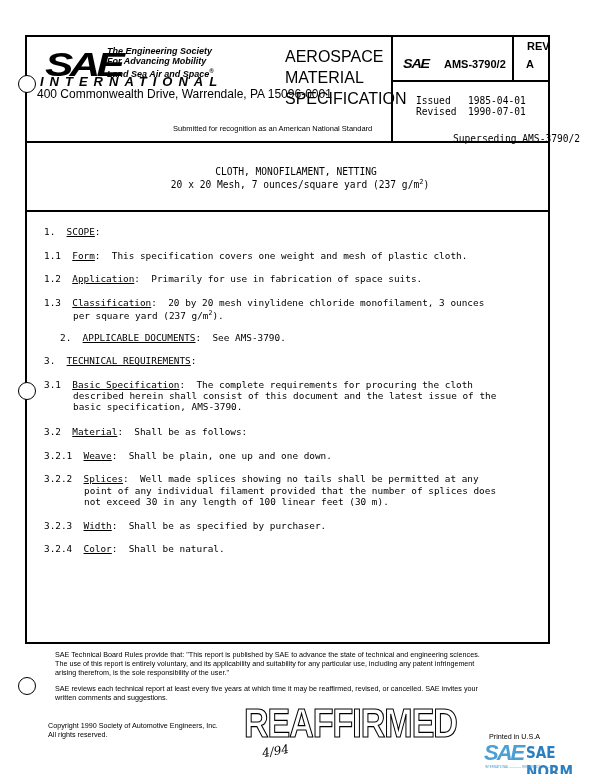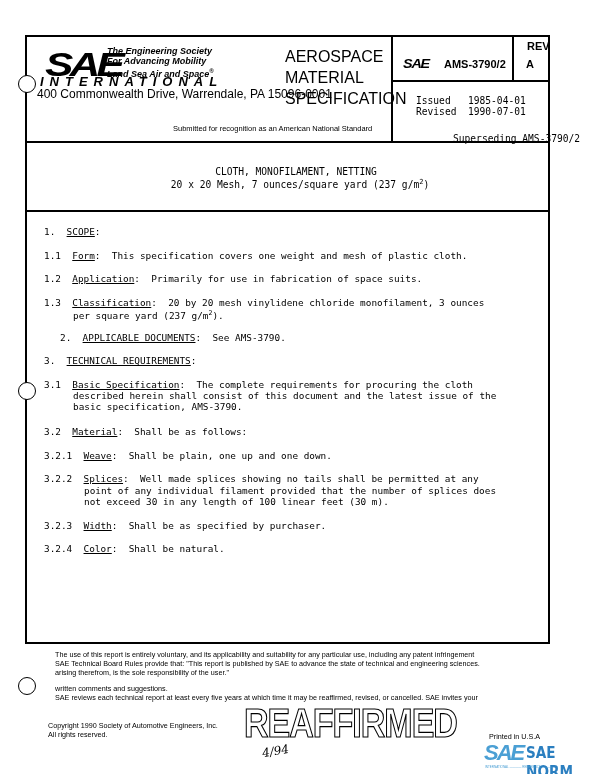--- a/index.html
+++ b/index.html
@@ -94,27 +94,27 @@
 
 <div class="abs body-text" style="left:44px; top:473px;"><span>3.2.2</span>  <span class="u">Splices</span><span>:  Well made splices showing no tails shall be permitted at any</span></div>
 <div class="abs body-text" style="left:84px; top:485px;">point of any individual filament provided that the number of splices does</div>
 <div class="abs body-text" style="left:84px; top:496px;">not exceed 30 in any length of 100 linear feet (30 m).</div>
 
 <div class="abs body-text" style="left:44px; top:520px;"><span>3.2.3</span>  <span class="u">Width</span><span>:  Shall be as specified by purchaser.</span></div>
 
 <div class="abs body-text" style="left:44px; top:543px;"><span>3.2.4</span>  <span class="u">Color</span><span>:  Shall be natural.</span></div>
 
 <div class="abs footer-text" style="left:55px; top:650px;">
+  <div>SAE Technical Board Rules provide that: "This report is published by SAE to advance the state of technical and engineering sciences.</div>
   <div>The use of this report is entirely voluntary, and its applicability and suitability for any particular use, including any patent infringement</div>
-  <div>SAE Technical Board Rules provide that: "This report is published by SAE to advance the state of technical and engineering sciences.</div>
   <div>arising therefrom, is the sole responsibility of the user."</div>
 </div>
 <div class="abs footer-text" style="left:55px; top:684px;">
+  <div>SAE reviews each technical report at least every five years at which time it may be reaffirmed, revised, or cancelled. SAE invites your</div>
   <div>written comments and suggestions.</div>
-  <div>SAE reviews each technical report at least every five years at which time it may be reaffirmed, revised, or cancelled. SAE invites your</div>
 </div>
 <div class="abs footer-text" style="left:24px; top:721px;margin-left:24px;">
   <div>Copyright 1990 Society of Automotive Engineers, Inc.</div>
   <div>All rights reserved.</div>
 </div>
 
 <div class="abs stamp" style="left:244px; top:700px;">REAFFIRMED</div>
 <div class="abs handwrite" style="left:262px; top:744px; transform:rotate(-10deg);">4/94</div>
 
 <div class="abs footer-text" style="left:489px; top:732px;">Printed in U.S.A</div>

